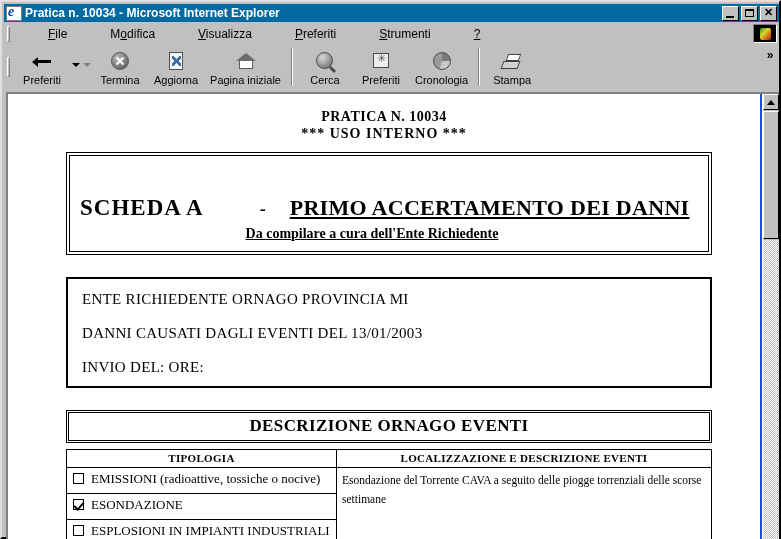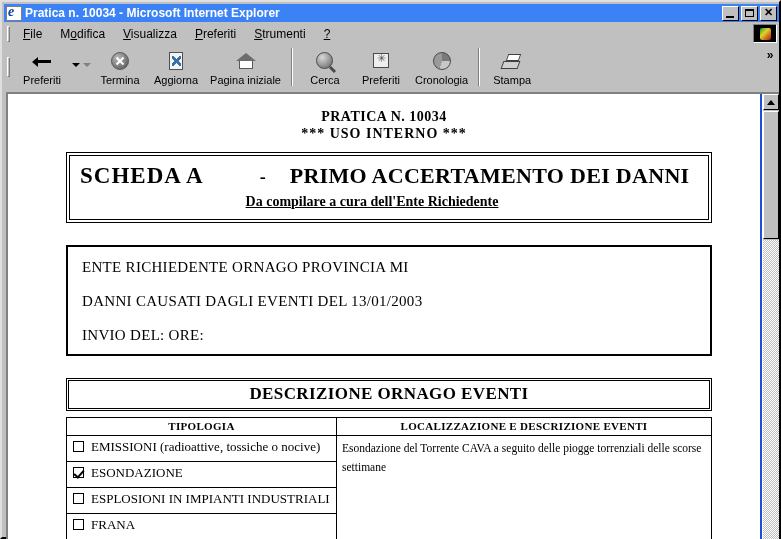--- a/index.html
+++ b/index.html
@@ -19,21 +19,21 @@
     border-left: 2px solid #dfdfdf;
     border-top: 2px solid #dfdfdf;
     border-right: 2px solid #000000;
     border-bottom: 2px solid #000000;
   }
 
   
   #titlebar {
     position: absolute; left: 2px; top: 2px;
     width: 775px; height: 18px;
-    background: #3b82f6;
+    background: #0369a1;
     display: flex; align-items: center;
     padding: 0 1px;
     box-sizing: border-box;
   }
   #titlebar .ie-doc-icon {
     width: 16px; height: 15px;
     margin: 0 3px 0 1px;
     background: #ffffff;
     border: 1px solid #808080;
     position: relative; flex: none;
@@ -86,20 +86,21 @@
     position: relative; top: -1px;
   }
 
   
   #menubar {
     position: absolute; left: 2px; top: 21px;
     width: 775px; height: 21px;
     background: #c0c0c0;
     display: flex; align-items: center;
     box-sizing: border-box;
+    gap: 25px;
   }
   .grip {
     width: 3px; height: 16px;
     margin: 0 4px 0 3px;
     border-left: 1px solid #ffffff;
     border-top: 1px solid #ffffff;
     border-right: 1px solid #808080;
     border-bottom: 1px solid #808080;
     box-sizing: border-box;
     flex: none;
@@ -379,21 +380,23 @@
     white-space: nowrap;
   }
   #scheda-dash {
     font-size: 18px;
     margin-left: 56px;
     margin-right: 24px;
   }
   #scheda-title {
     font-size: 22px;
     letter-spacing: 0.3px;
+    text-decoration: underline;
     white-space: nowrap;
+    margin-top: 32px;
   }
   #scheda-sub {
     text-align: center;
     font-size: 14px;
     font-weight: bold;
     text-decoration: underline;
     margin-top: 5px;
     padding-right: 34px;
   }
 

